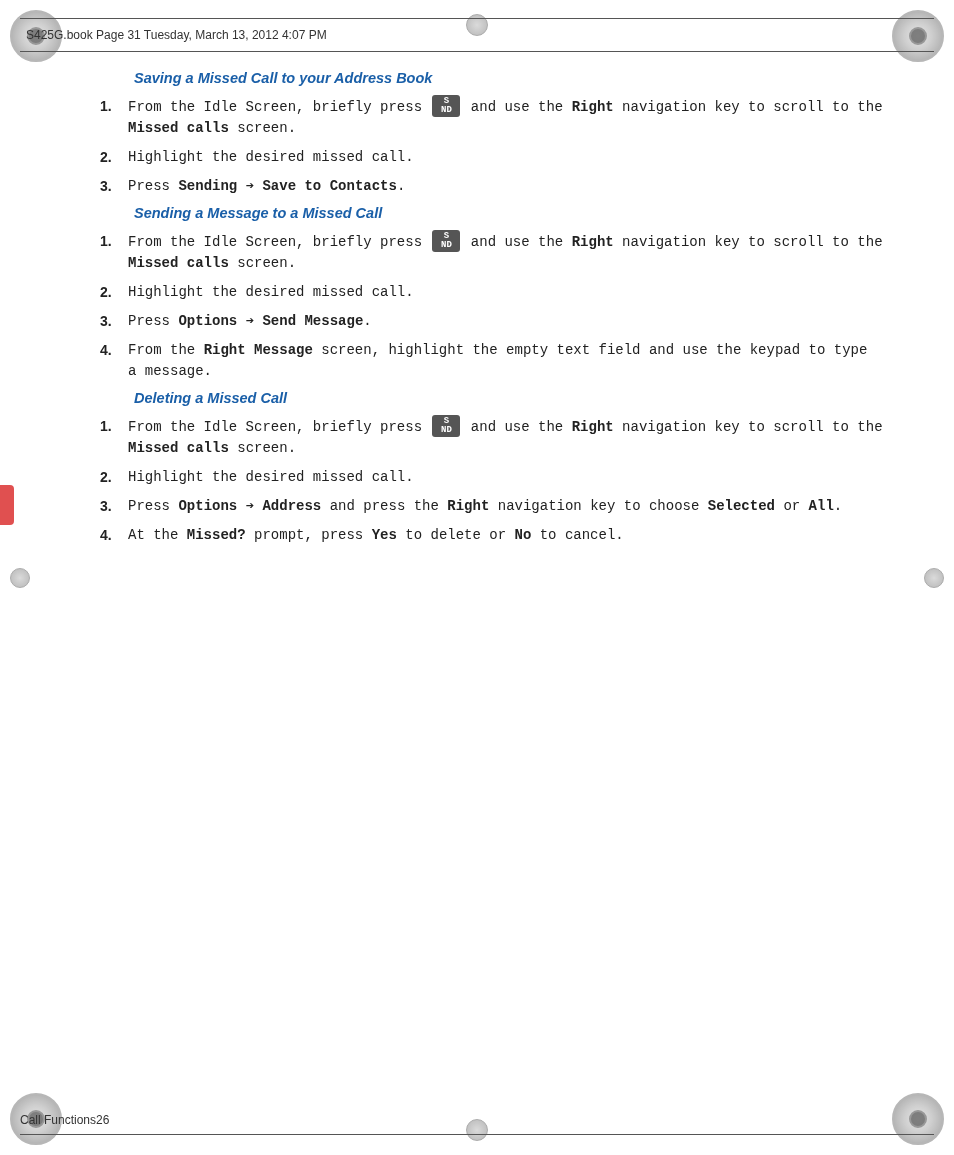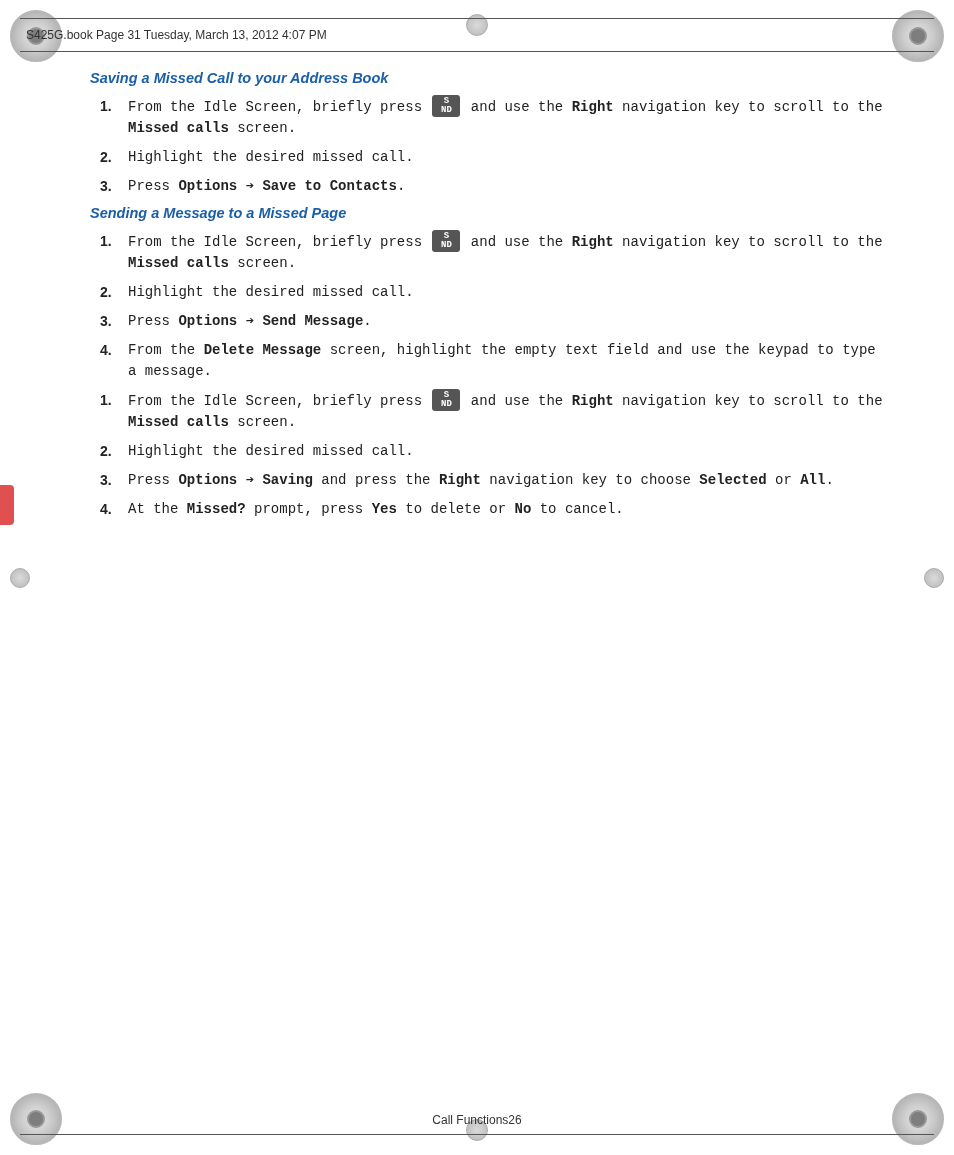--- a/index.html
+++ b/index.html
@@ -46,20 +46,21 @@
       font-style: italic;
       font-weight: bold;
       color: #1a5fa8;
       font-size: 14.5px;
       margin-bottom: 10px;
       margin-top: 22px;
     }
 
     .section-title:first-child {
       margin-top: 0;
+      margin-left: 44px;
     }
 
     .steps-list {
       list-style: none;
       padding: 0;
       margin: 0 0 0 10px;
     }
 
     .steps-list li {
       display: flex;
@@ -112,21 +113,21 @@
       height: 1px;
       background: #555;
     }
 
     .footer-text {
       position: absolute;
       bottom: 28px;
       left: 20px;
       right: 20px;
       display: flex;
-      justify-content: center;
+      justify-content: flex-start;
       font-size: 12px;
       color: #333;
     }
 
     
     .corner-decoration {
       position: absolute;
       border-radius: 50%;
       border: 2px solid #aaa;
     }
@@ -268,27 +269,27 @@
             </span>
           and use the <span class="bold">Right</span> navigation key to scroll to the <span class="bold">Missed calls</span> screen.
         </span>
       </li>
       <li>
         <span class="step-num">2.</span>
         <span class="step-text">Highlight the desired missed call.</span>
       </li>
       <li>
         <span class="step-num">3.</span>
-        <span class="step-text">Press <span class="bold">Options ➔ Save to Contacts</span>.</span>
+        <span class="step-text">Press <span class="bold">Sending ➔ Save to Contacts</span>.</span>
       </li>
     </ol>
   </div>
 
   <div>
-    <div class="section-title">Sending a Message to a Missed Page</div>
+    <div class="section-title">Sending a Message to a Missed Call</div>
     <ol class="steps-list">
       <li>
         <span class="step-num">1.</span>
         <span class="step-text">
           From the Idle Screen, briefly press
           <span class="send-btn">
               <span style="font-size:9px;line-height:1;">S<br>ND</span>
             </span>
           and use the <span class="bold">Right</span> navigation key to scroll to the <span class="bold">Missed calls</span> screen.
         </span>
@@ -296,44 +297,45 @@
       <li>
         <span class="step-num">2.</span>
         <span class="step-text">Highlight the desired missed call.</span>
       </li>
       <li>
         <span class="step-num">3.</span>
         <span class="step-text">Press <span class="bold">Options ➔ Send Message</span>.</span>
       </li>
       <li>
         <span class="step-num">4.</span>
-        <span class="step-text">From the <span class="bold">Delete Message</span> screen, highlight the empty text field and use the keypad to type a message.</span>
+        <span class="step-text">From the <span class="bold">Right Message</span> screen, highlight the empty text field and use the keypad to type a message.</span>
       </li>
     </ol>
   </div>
 
   <div>
+    <div class="section-title">Deleting a Missed Call</div>
     <ol class="steps-list">
       <li>
         <span class="step-num">1.</span>
         <span class="step-text">
           From the Idle Screen, briefly press
           <span class="send-btn">
               <span style="font-size:9px;line-height:1;">S<br>ND</span>
             </span>
           and use the <span class="bold">Right</span> navigation key to scroll to the <span class="bold">Missed calls</span> screen.
         </span>
       </li>
       <li>
         <span class="step-num">2.</span>
         <span class="step-text">Highlight the desired missed call.</span>
       </li>
       <li>
         <span class="step-num">3.</span>
-        <span class="step-text">Press <span class="bold">Options ➔ Saving</span> and press the <span class="bold">Right</span> navigation key to choose <span class="bold">Selected</span> or <span class="bold">All</span>.</span>
+        <span class="step-text">Press <span class="bold">Options ➔ Address</span> and press the <span class="bold">Right</span> navigation key to choose <span class="bold">Selected</span> or <span class="bold">All</span>.</span>
       </li>
       <li>
         <span class="step-num">4.</span>
         <span class="step-text">At the <span class="bold">Missed?</span> prompt, press <span class="bold">Yes</span> to delete or <span class="bold">No</span> to cancel.</span>
       </li>
     </ol>
   </div>
 
 </div>
 

